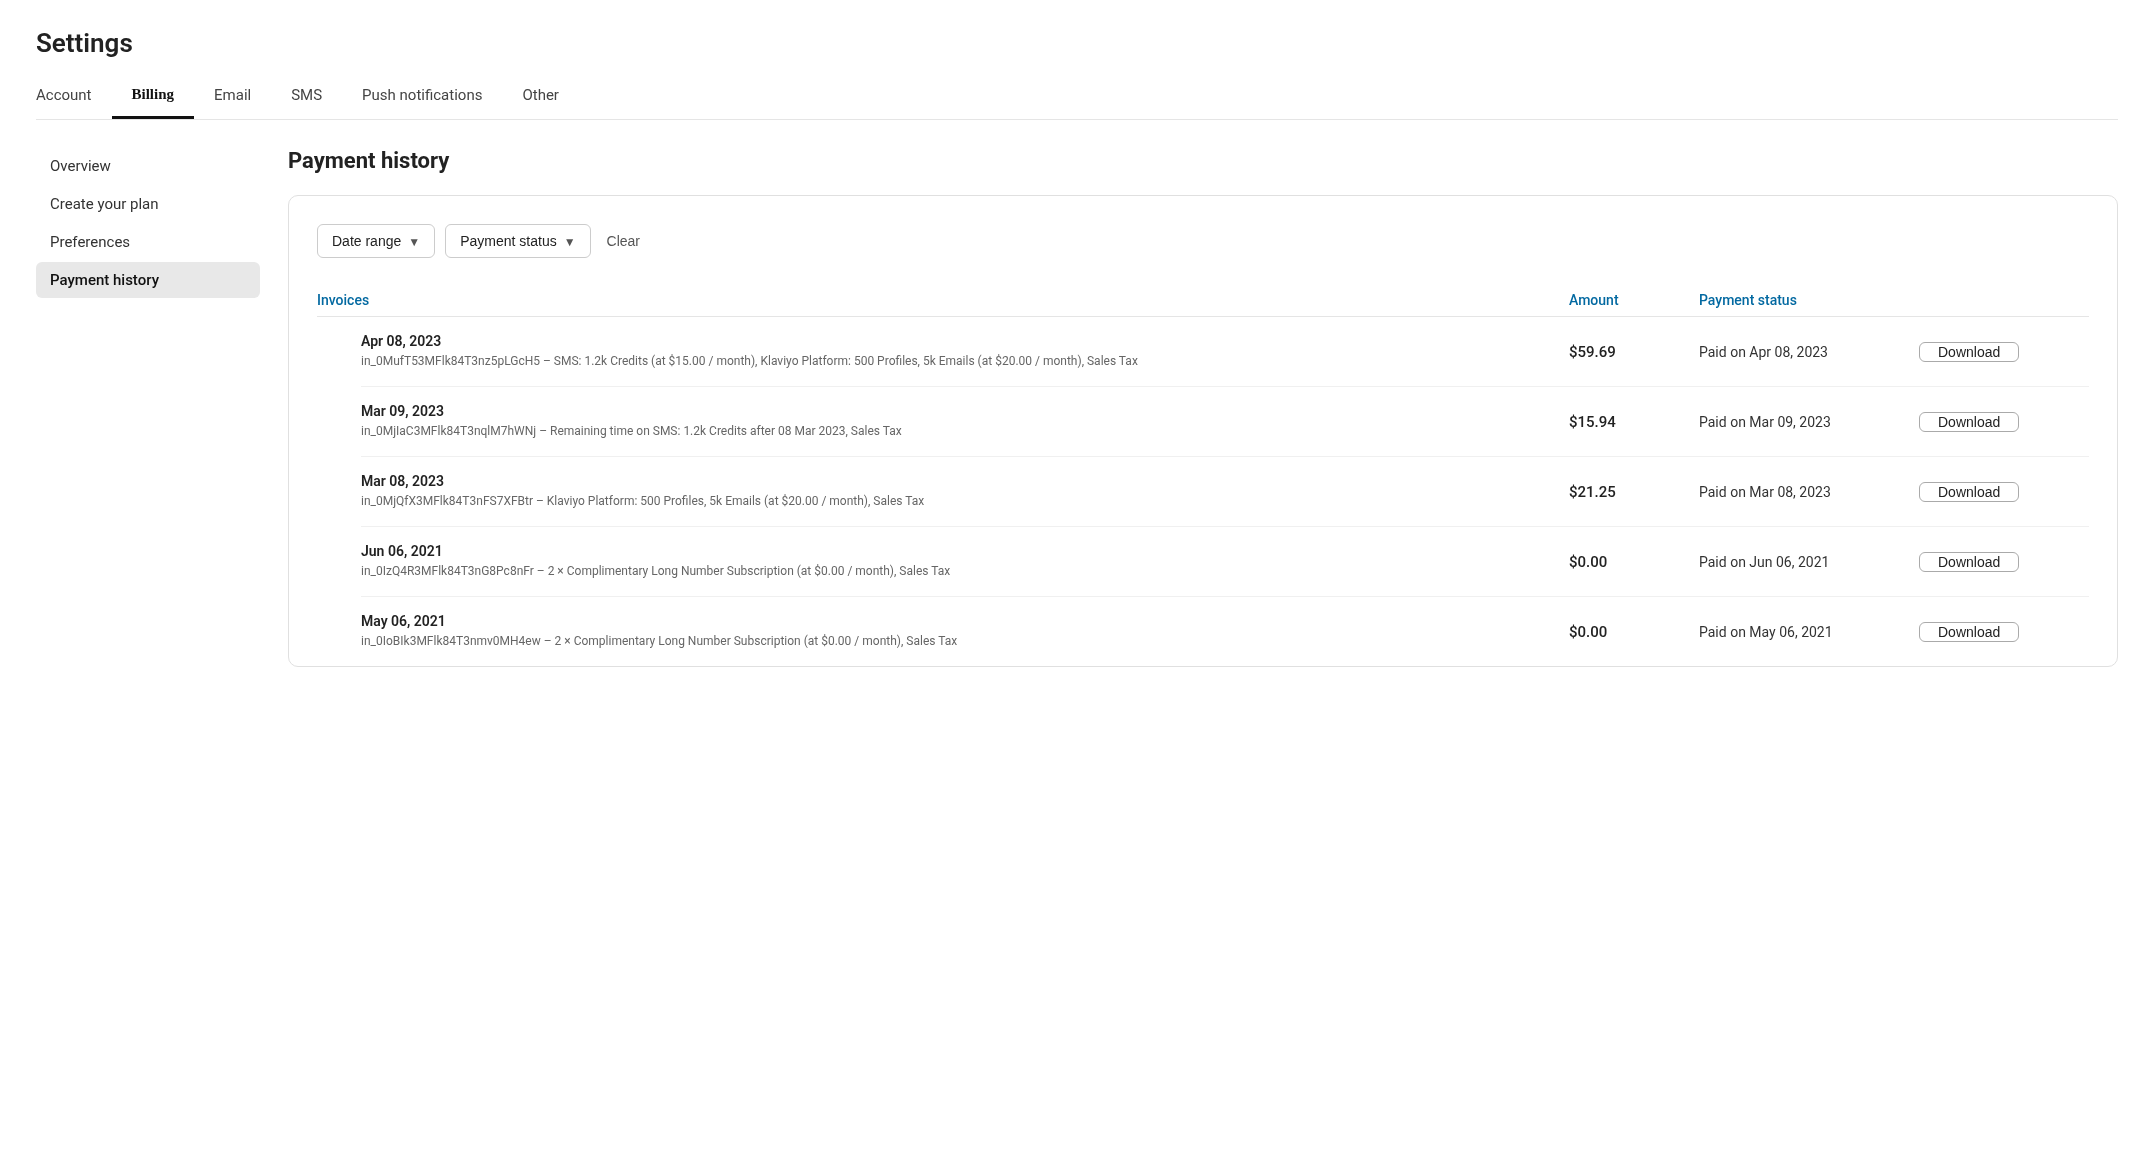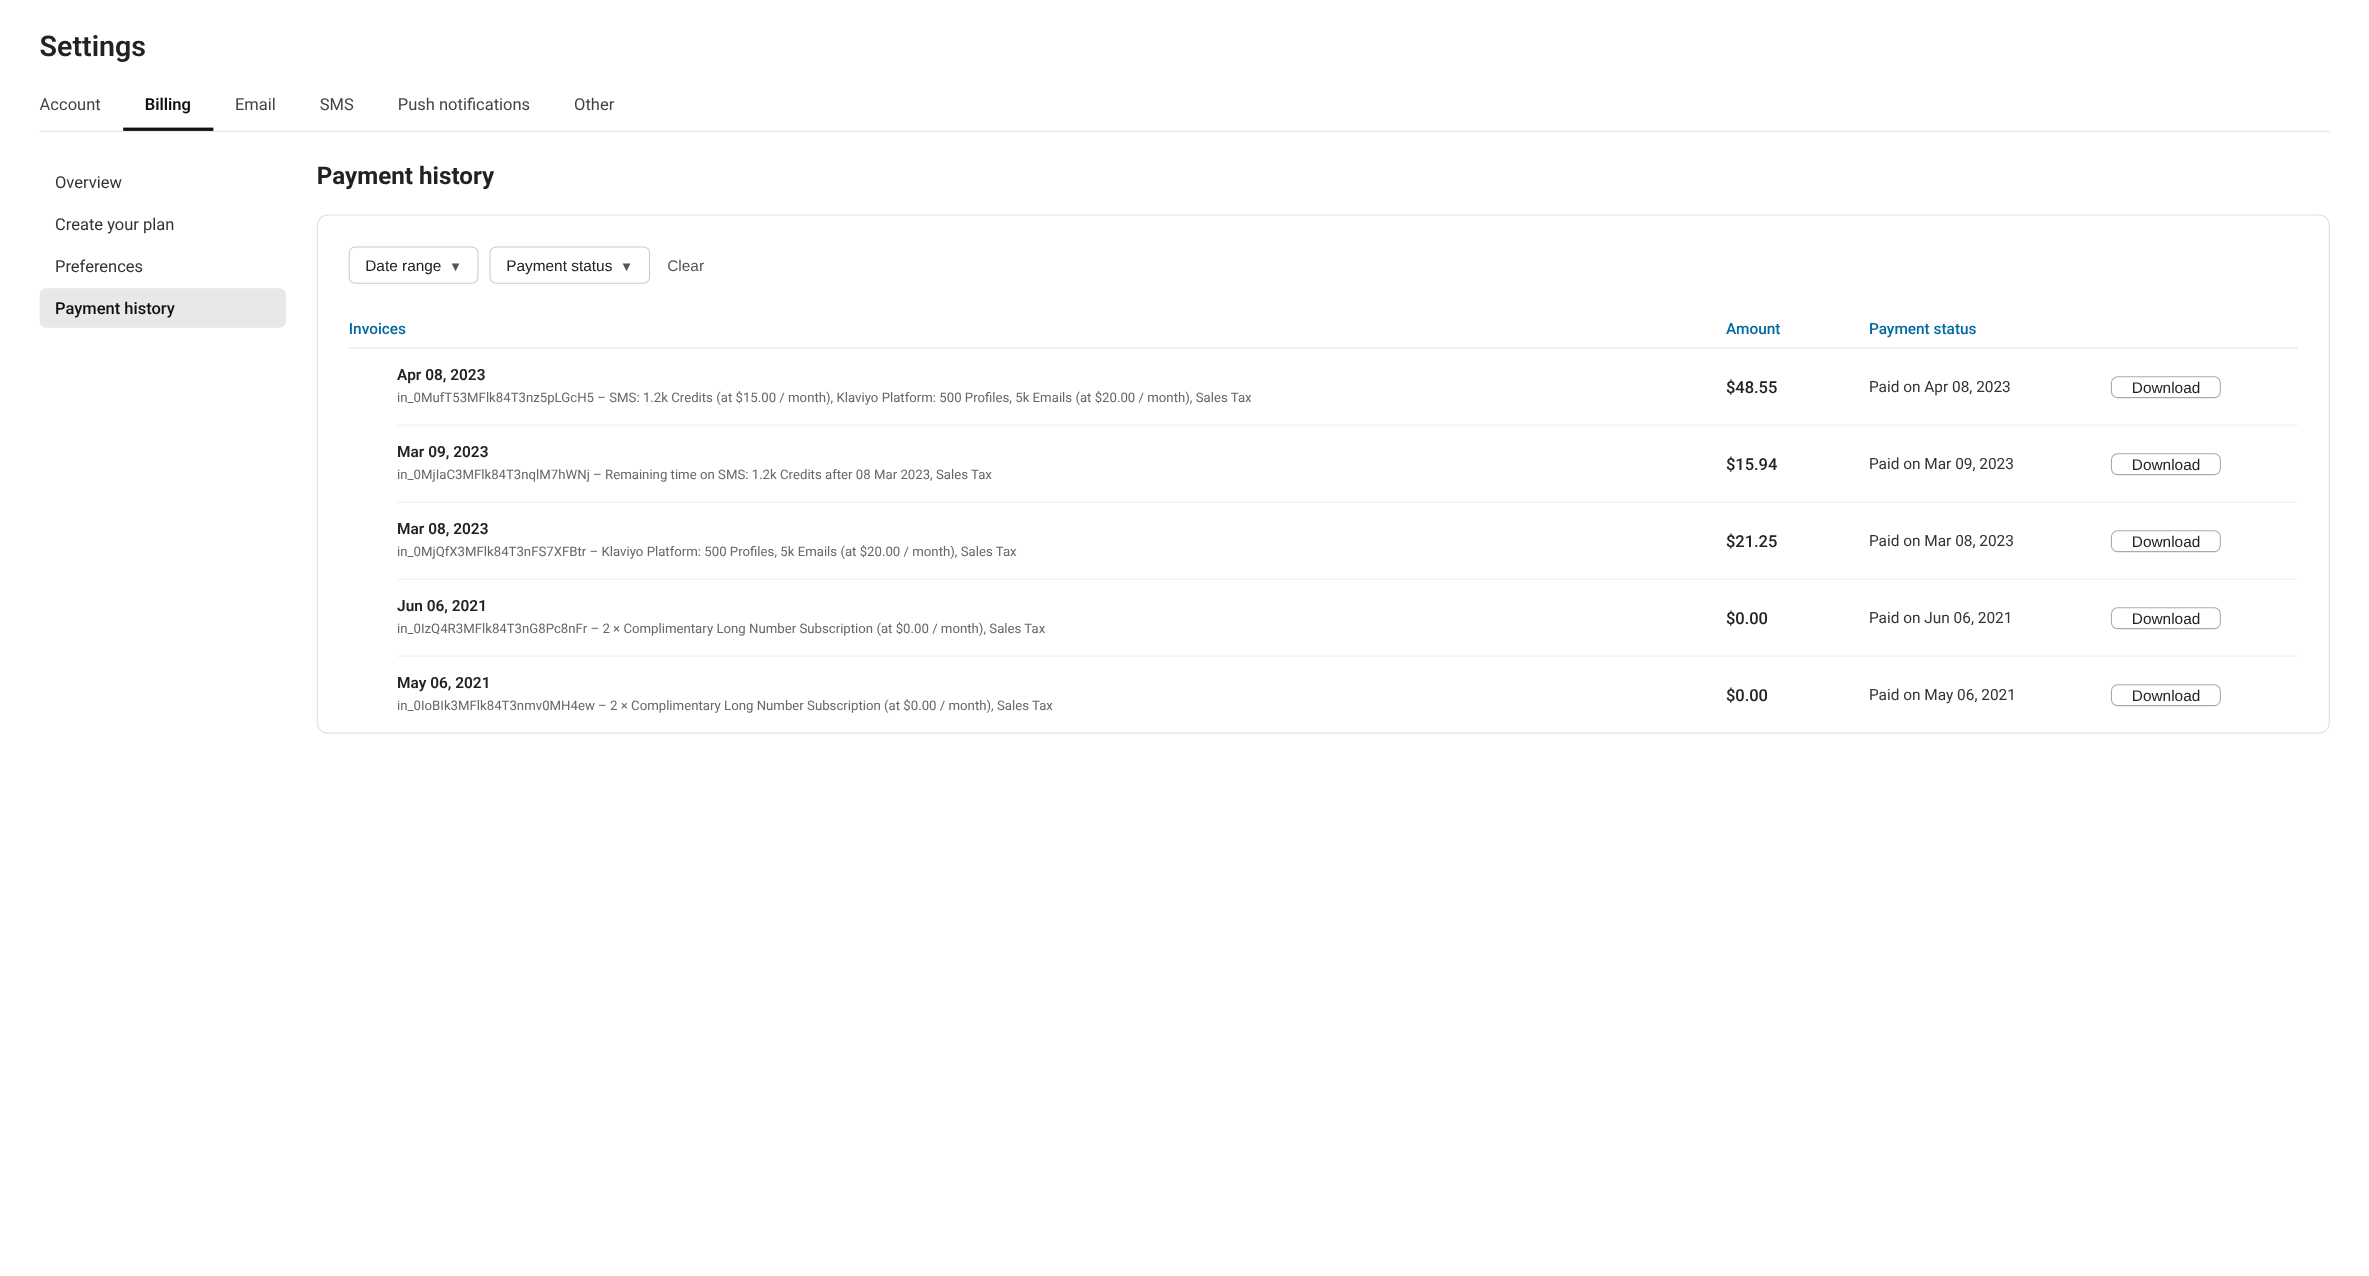--- a/index.html
+++ b/index.html
@@ -37,20 +37,21 @@
       user-select: none;
       text-align: center;
     }
     .top-nav-item:first-child {
       padding-left: 0;
     }
     .top-nav-item.active {
       font-weight: 600;
       color: #111;
       border-bottom: 3px solid #111;
+      font-family: Liberation Serif, serif;
     }
     .content-area {
       display: flex;
       padding: 0;
     }
     .sidebar {
       width: 260px;
       min-width: 220px;
       padding: 28px 0 0 36px;
       flex-shrink: 0;
@@ -210,21 +211,21 @@
         <div>Payment status</div>
         <div></div>
       </div>
       <div id="invoice-rows">
 
       <div class="invoice-row">
             <div>
               <div class="invoice-date">Apr 08, 2023</div>
               <div class="invoice-desc">in_0MufT53MFlk84T3nz5pLGcH5 – SMS: 1.2k Credits (at $15.00 / month), Klaviyo Platform: 500 Profiles, 5k Emails (at $20.00 / month), Sales Tax</div>
             </div>
-            <div class="invoice-amount">$48.55</div>
+            <div class="invoice-amount">$59.69</div>
             <div class="invoice-status">Paid on Apr 08, 2023</div>
             <div><button class="download-btn">Download</button></div>
           </div>
           <div class="invoice-row">
             <div>
               <div class="invoice-date">Mar 09, 2023</div>
               <div class="invoice-desc">in_0MjIaC3MFlk84T3nqlM7hWNj – Remaining time on SMS: 1.2k Credits after 08 Mar 2023, Sales Tax</div>
             </div>
             <div class="invoice-amount">$15.94</div>
             <div class="invoice-status">Paid on Mar 09, 2023</div>

